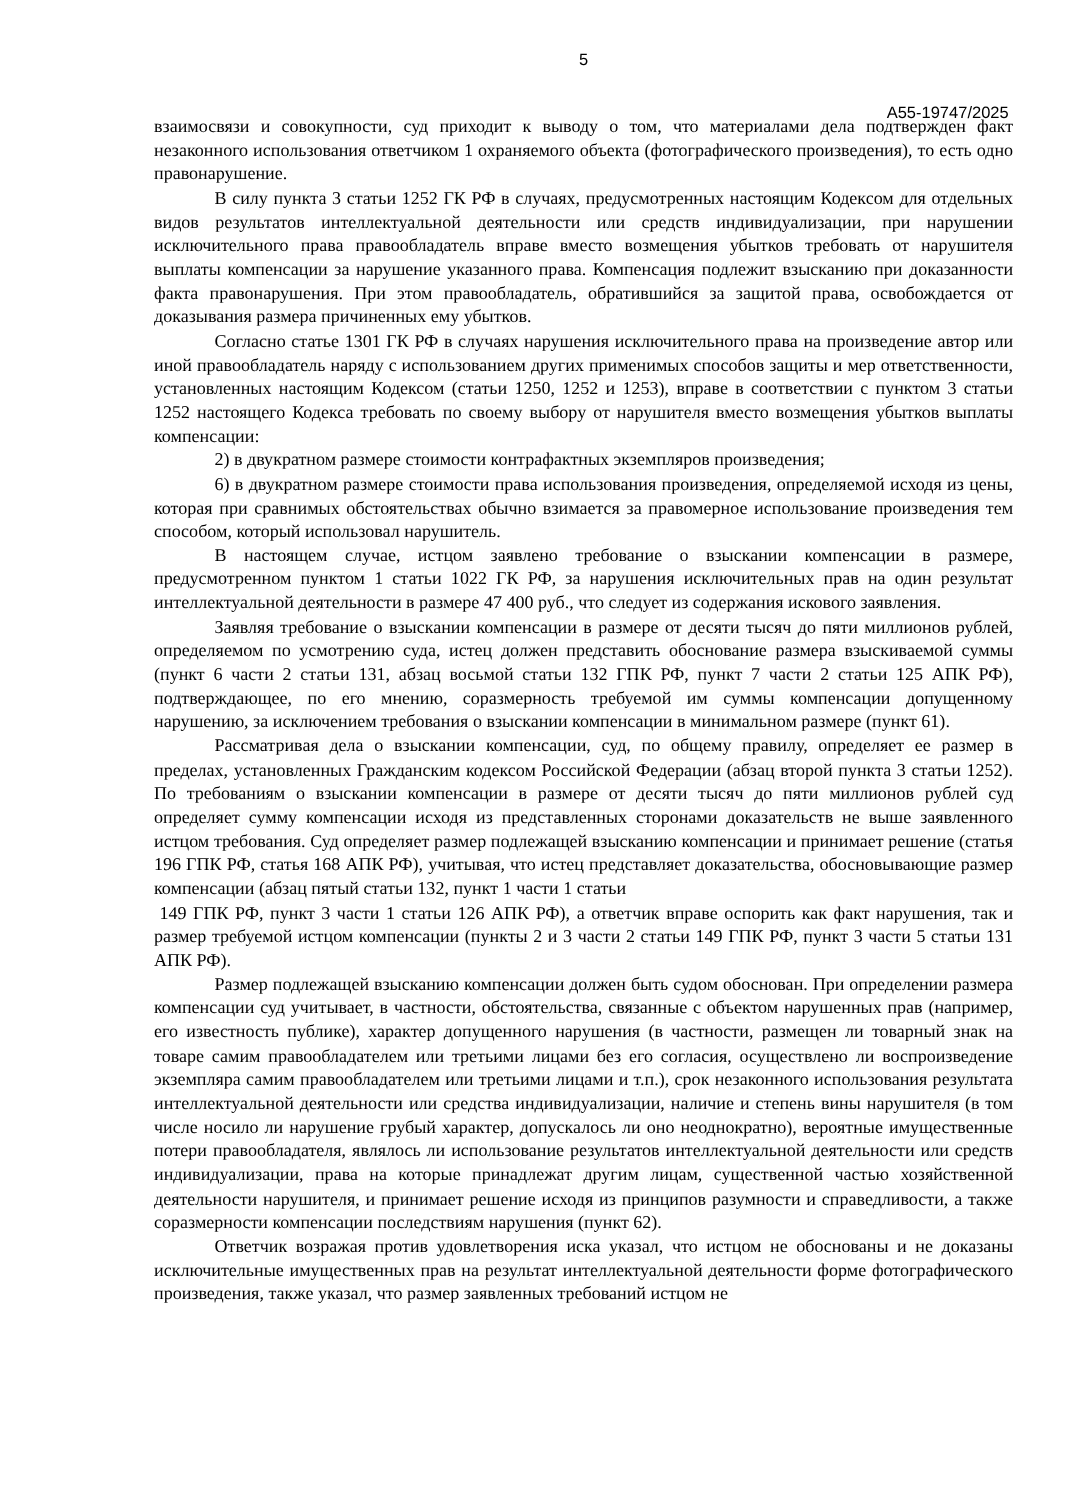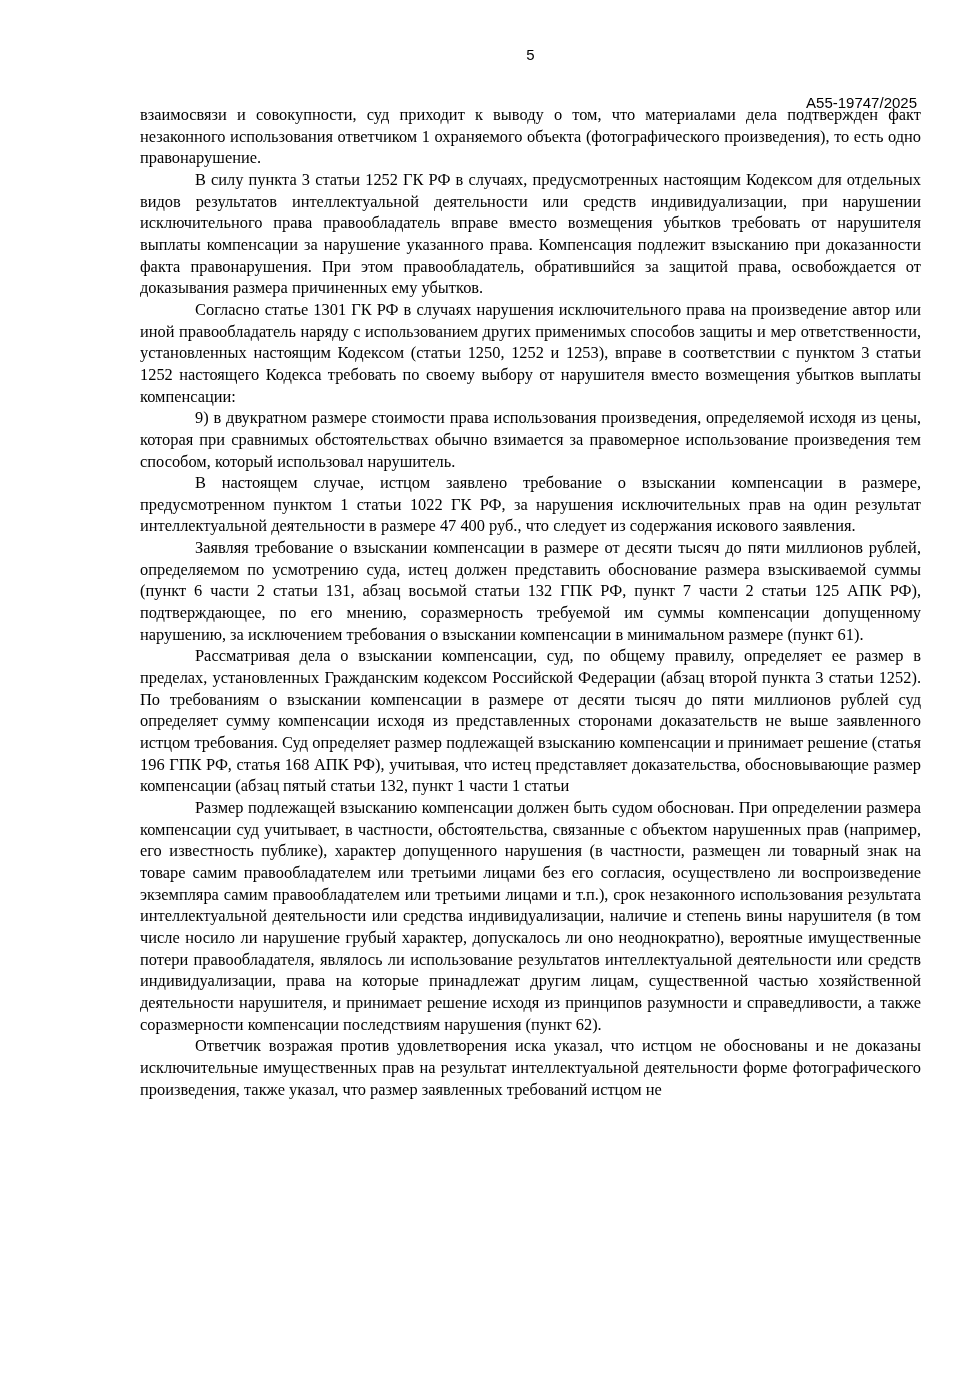--- a/index.html
+++ b/index.html
@@ -69,22 +69,24 @@
 
     <div class="doc-header">
       <span class="page-number">5</span>
       <span class="case-number">А55-19747/2025</span>
     </div>
 
     <div class="doc-body">
       <p>взаимосвязи и совокупности, суд приходит к выводу о том, что материалами дела подтвержден факт незаконного использования ответчиком 1 охраняемого объекта (фотографического произведения), то есть одно правонарушение.</p>
       <p class="indent">В силу пункта 3 статьи 1252 ГК РФ в случаях, предусмотренных настоящим Кодексом для отдельных видов результатов интеллектуальной деятельности или средств индивидуализации, при нарушении исключительного права правообладатель вправе вместо возмещения убытков требовать от нарушителя выплаты компенсации за нарушение указанного права. Компенсация подлежит взысканию при доказанности факта правонарушения. При этом правообладатель, обратившийся за защитой права, освобождается от доказывания размера причиненных ему убытков.</p>
       <p class="indent">Согласно статье 1301 ГК РФ в случаях нарушения исключительного права на произведение автор или иной правообладатель наряду с использованием других применимых способов защиты и мер ответственности, установленных настоящим Кодексом (статьи 1250, 1252 и 1253), вправе в соответствии с пунктом 3 статьи 1252 настоящего Кодекса требовать по своему выбору от нарушителя вместо возмещения убытков выплаты компенсации:</p>
-      <p class="indent">9) в двукратном размере стоимости права использования произведения, определяемой исходя из цены, которая при сравнимых обстоятельствах обычно взимается за правомерное использование произведения тем способом, который использовал нарушитель.</p>
+      <p class="indent">2) в двукратном размере стоимости контрафактных экземпляров произведения;</p>
+      <p class="indent">6) в двукратном размере стоимости права использования произведения, определяемой исходя из цены, которая при сравнимых обстоятельствах обычно взимается за правомерное использование произведения тем способом, который использовал нарушитель.</p>
       <p class="indent">В настоящем случае, истцом заявлено требование о взыскании компенсации в размере, предусмотренном пунктом 1 статьи 1022 ГК РФ, за нарушения исключительных прав на один результат интеллектуальной деятельности в размере 47 400 руб., что следует из содержания искового заявления.</p>
       <p class="indent">Заявляя требование о взыскании компенсации в размере от десяти тысяч до пяти миллионов рублей, определяемом по усмотрению суда, истец должен представить обоснование размера взыскиваемой суммы (пункт 6 части 2 статьи 131, абзац восьмой статьи 132 ГПК РФ, пункт 7 части 2 статьи 125 АПК РФ), подтверждающее, по его мнению, соразмерность требуемой им суммы компенсации допущенному нарушению, за исключением требования о взыскании компенсации в минимальном размере (пункт 61).</p>
       <p class="indent">Рассматривая дела о взыскании компенсации, суд, по общему правилу, определяет ее размер в пределах, установленных Гражданским кодексом Российской Федерации (абзац второй пункта 3 статьи 1252). По требованиям о взыскании компенсации в размере от десяти тысяч до пяти миллионов рублей суд определяет сумму компенсации исходя из представленных сторонами доказательств не выше заявленного истцом требования. Суд определяет размер подлежащей взысканию компенсации и принимает решение (статья 196 ГПК РФ, статья 168 АПК РФ), учитывая, что истец представляет доказательства, обосновывающие размер компенсации (абзац пятый статьи 132, пункт 1 части 1 статьи</p>
+      <p class="half-indent">149 ГПК РФ, пункт 3 части 1 статьи 126 АПК РФ), а ответчик вправе оспорить как факт нарушения, так и размер требуемой истцом компенсации (пункты 2 и 3 части 2 статьи 149 ГПК РФ, пункт 3 части 5 статьи 131 АПК РФ).</p>
       <p class="indent">Размер подлежащей взысканию компенсации должен быть судом обоснован. При определении размера компенсации суд учитывает, в частности, обстоятельства, связанные с объектом нарушенных прав (например, его известность публике), характер допущенного нарушения (в частности, размещен ли товарный знак на товаре самим правообладателем или третьими лицами без его согласия, осуществлено ли воспроизведение экземпляра самим правообладателем или третьими лицами и т.п.), срок незаконного использования результата интеллектуальной деятельности или средства индивидуализации, наличие и степень вины нарушителя (в том числе носило ли нарушение грубый характер, допускалось ли оно неоднократно), вероятные имущественные потери правообладателя, являлось ли использование результатов интеллектуальной деятельности или средств индивидуализации, права на которые принадлежат другим лицам, существенной частью хозяйственной деятельности нарушителя, и принимает решение исходя из принципов разумности и справедливости, а также соразмерности компенсации последствиям нарушения (пункт 62).</p>
       <p class="indent">Ответчик возражая против удовлетворения иска указал, что истцом не обоснованы и не доказаны исключительные имущественных прав на результат интеллектуальной деятельности форме фотографического произведения, также указал, что размер заявленных требований истцом не</p>
     </div>
 
   </div>
 </div>
 
 </body></html>

